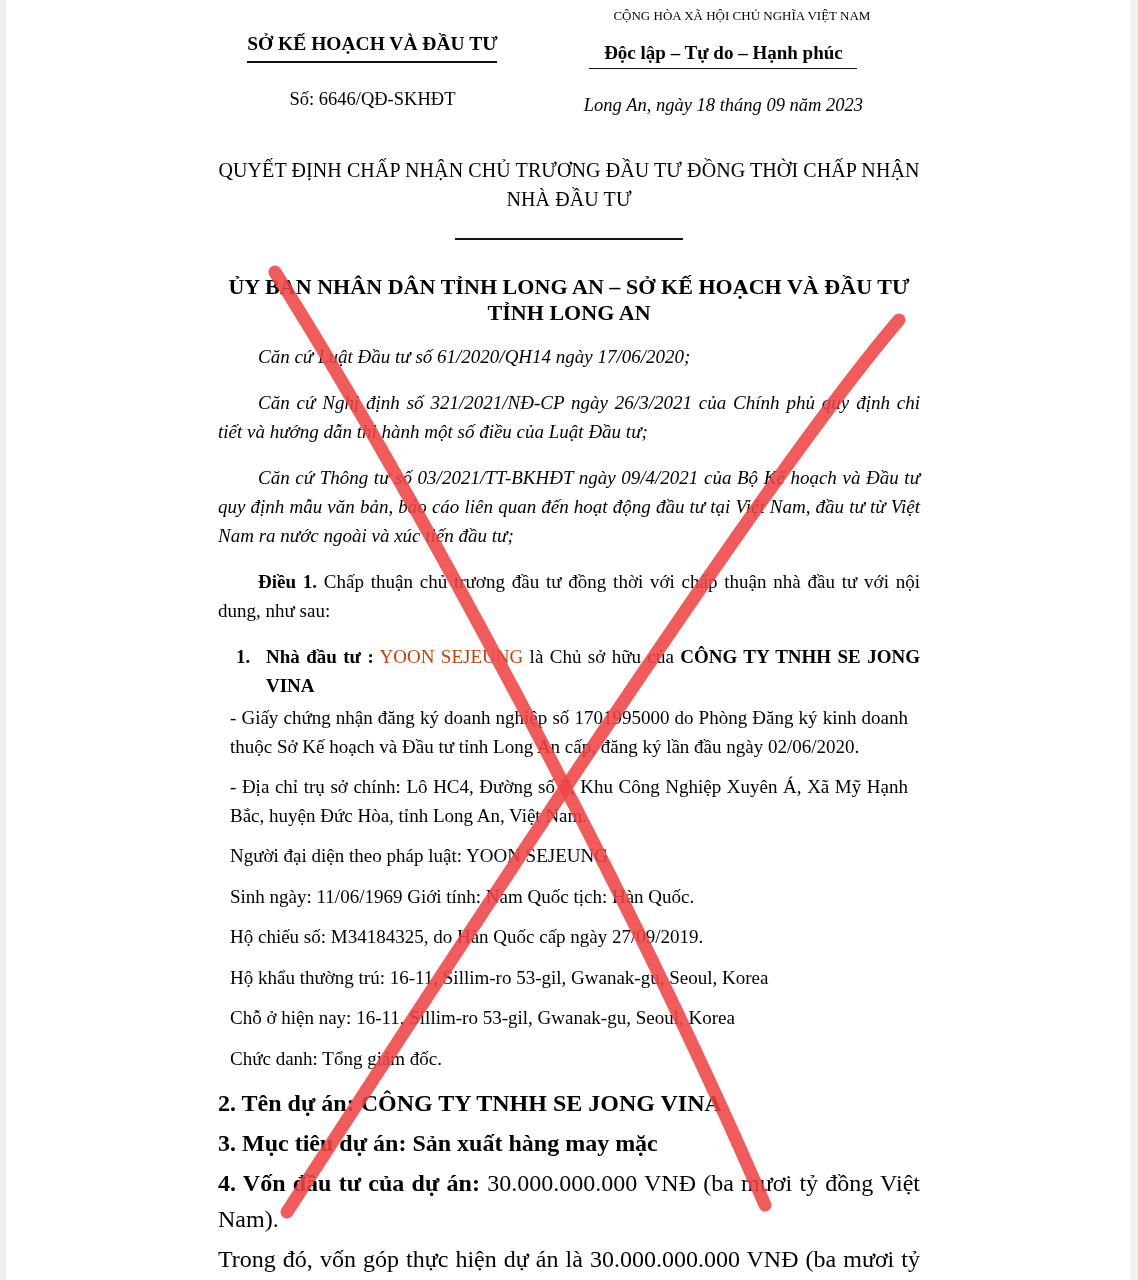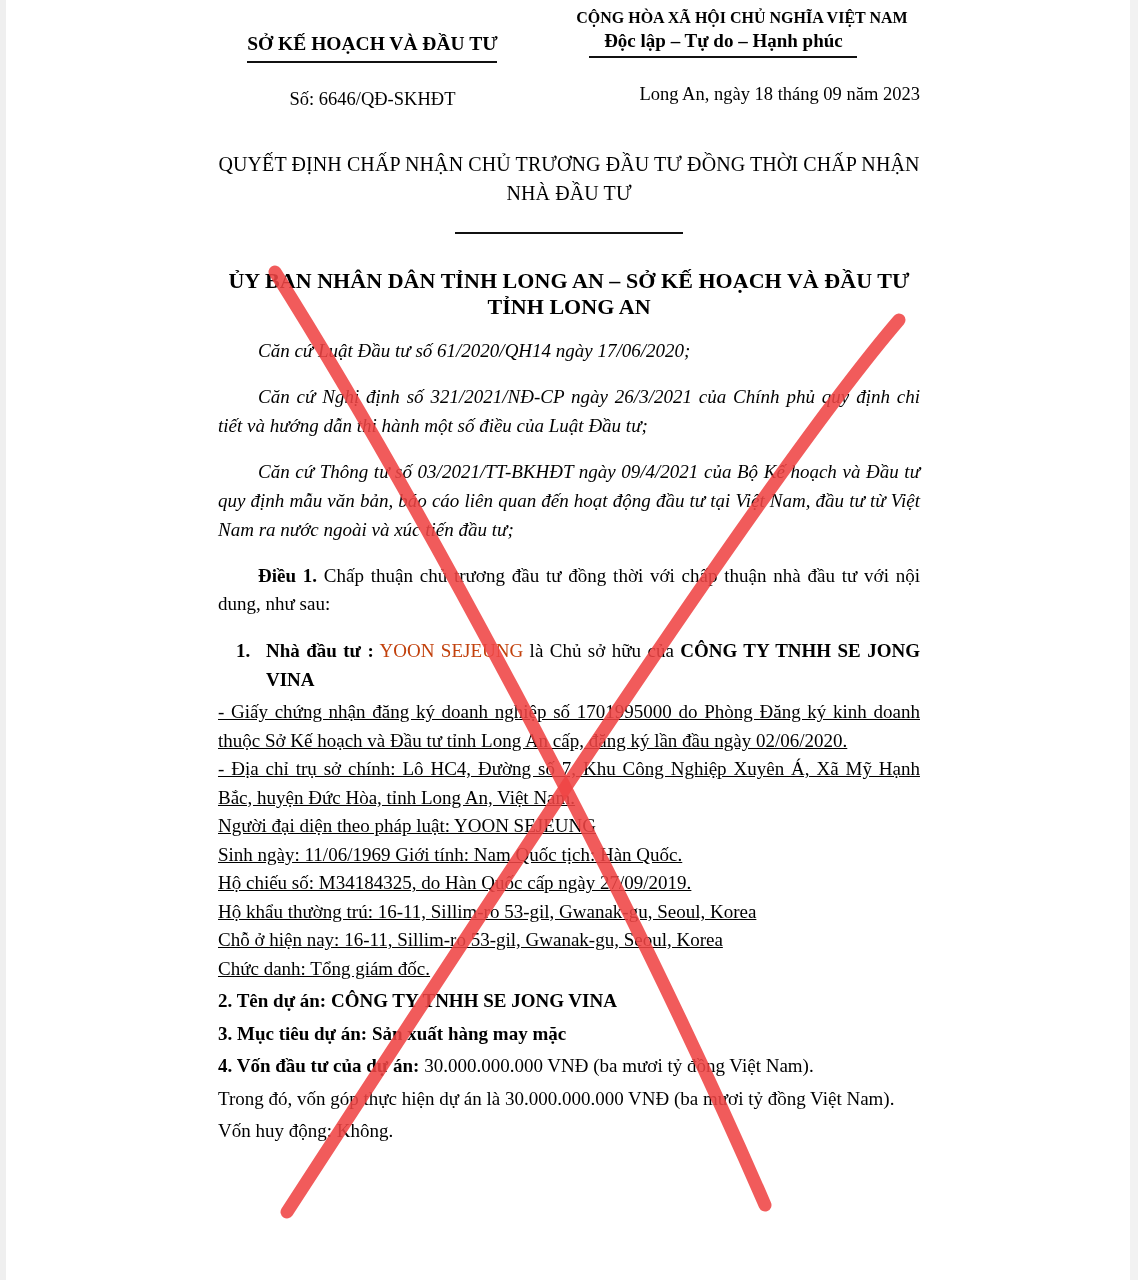--- a/index.html
+++ b/index.html
@@ -65,48 +65,50 @@
     font-weight: bold;
     letter-spacing: 0.2px;
     line-height: 1.45;
   }
   .h-line2 {
     font-size: 19.5px;
     font-weight: bold;
     line-height: 1.45;
   }
   .h-right-1 {
-    font-size: 16px;
-    font-weight: bold;
+    font-size: 13px;
+    font-weight: normal;
     line-height: 1.5;
     margin-left: 37px;
   }
   .h-right-2 {
     font-size: 19px;
     font-weight: bold;
+    margin-top: 16px;
   }
   .rule-small {
     width: 250px;
     height: 1.6px;
     background: #111;
     margin: 3px auto 0 auto;
   }
   .rule-small.right {
     width: 268px;
     margin-top: 4px;
   }
   .so-line {
     font-size: 18.5px;
     margin-top: 26px;
     text-align: center;
   }
   .date-line {
     font-size: 18.5px;
+    font-style: italic;
     margin-top: 26px;
-    text-align: right;
+    text-align: center;
   }
 
   
   .doc-title {
     margin-top: 40px;
     text-align: center;
     font-size: 20px;
     font-weight: normal;
     line-height: 1.45;
     letter-spacing: 0.1px;
@@ -157,28 +159,27 @@
     box-sizing: content-box;
   }
   .list-body {
     flex: 1;
     text-align: justify;
   }
   .tight {
     font-size: 19px;
     line-height: 1.5;
     text-align: justify;
-    margin: 0;
-    text-decoration: underline;
+    margin: 12px;
   }
   .tight.first {
     margin-top: 4px;
   }
   .section {
-    font-size: 19px;
+    font-size: 24px;
     line-height: 1.5;
     margin-top: 4px;
     text-align: justify;
   }
   .grey {
     color: #c2410c;
   }
 
   
   .x-overlay {

